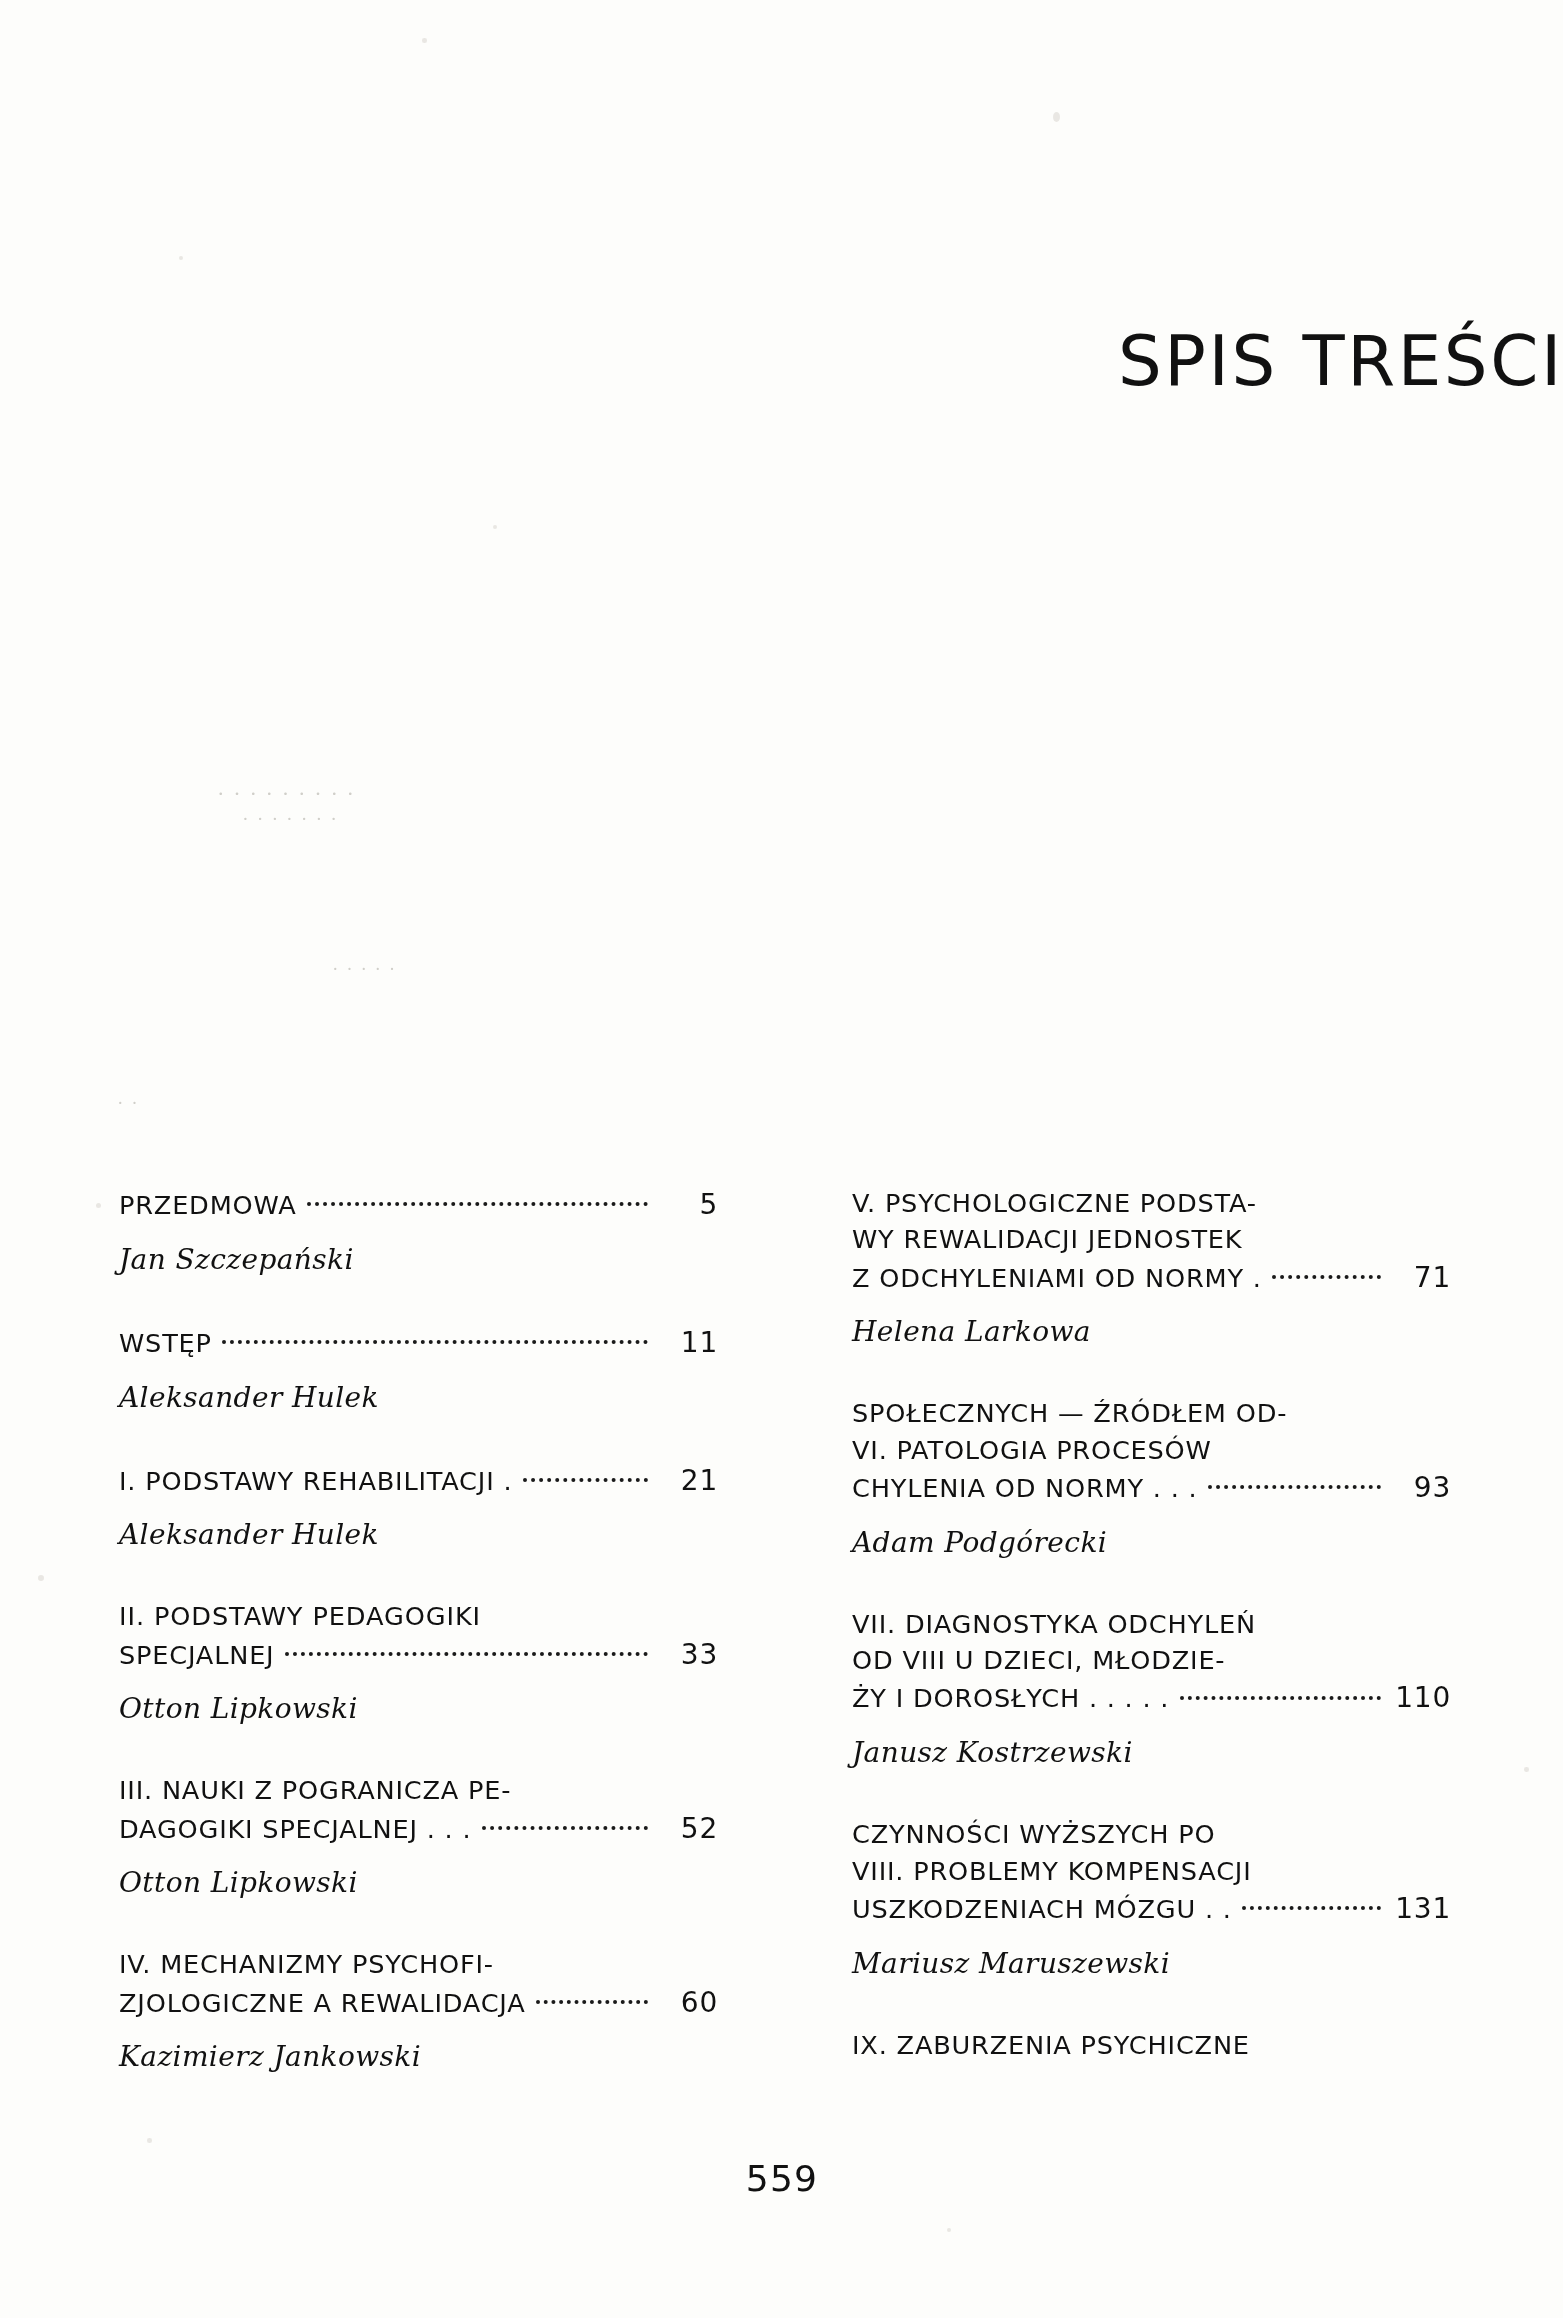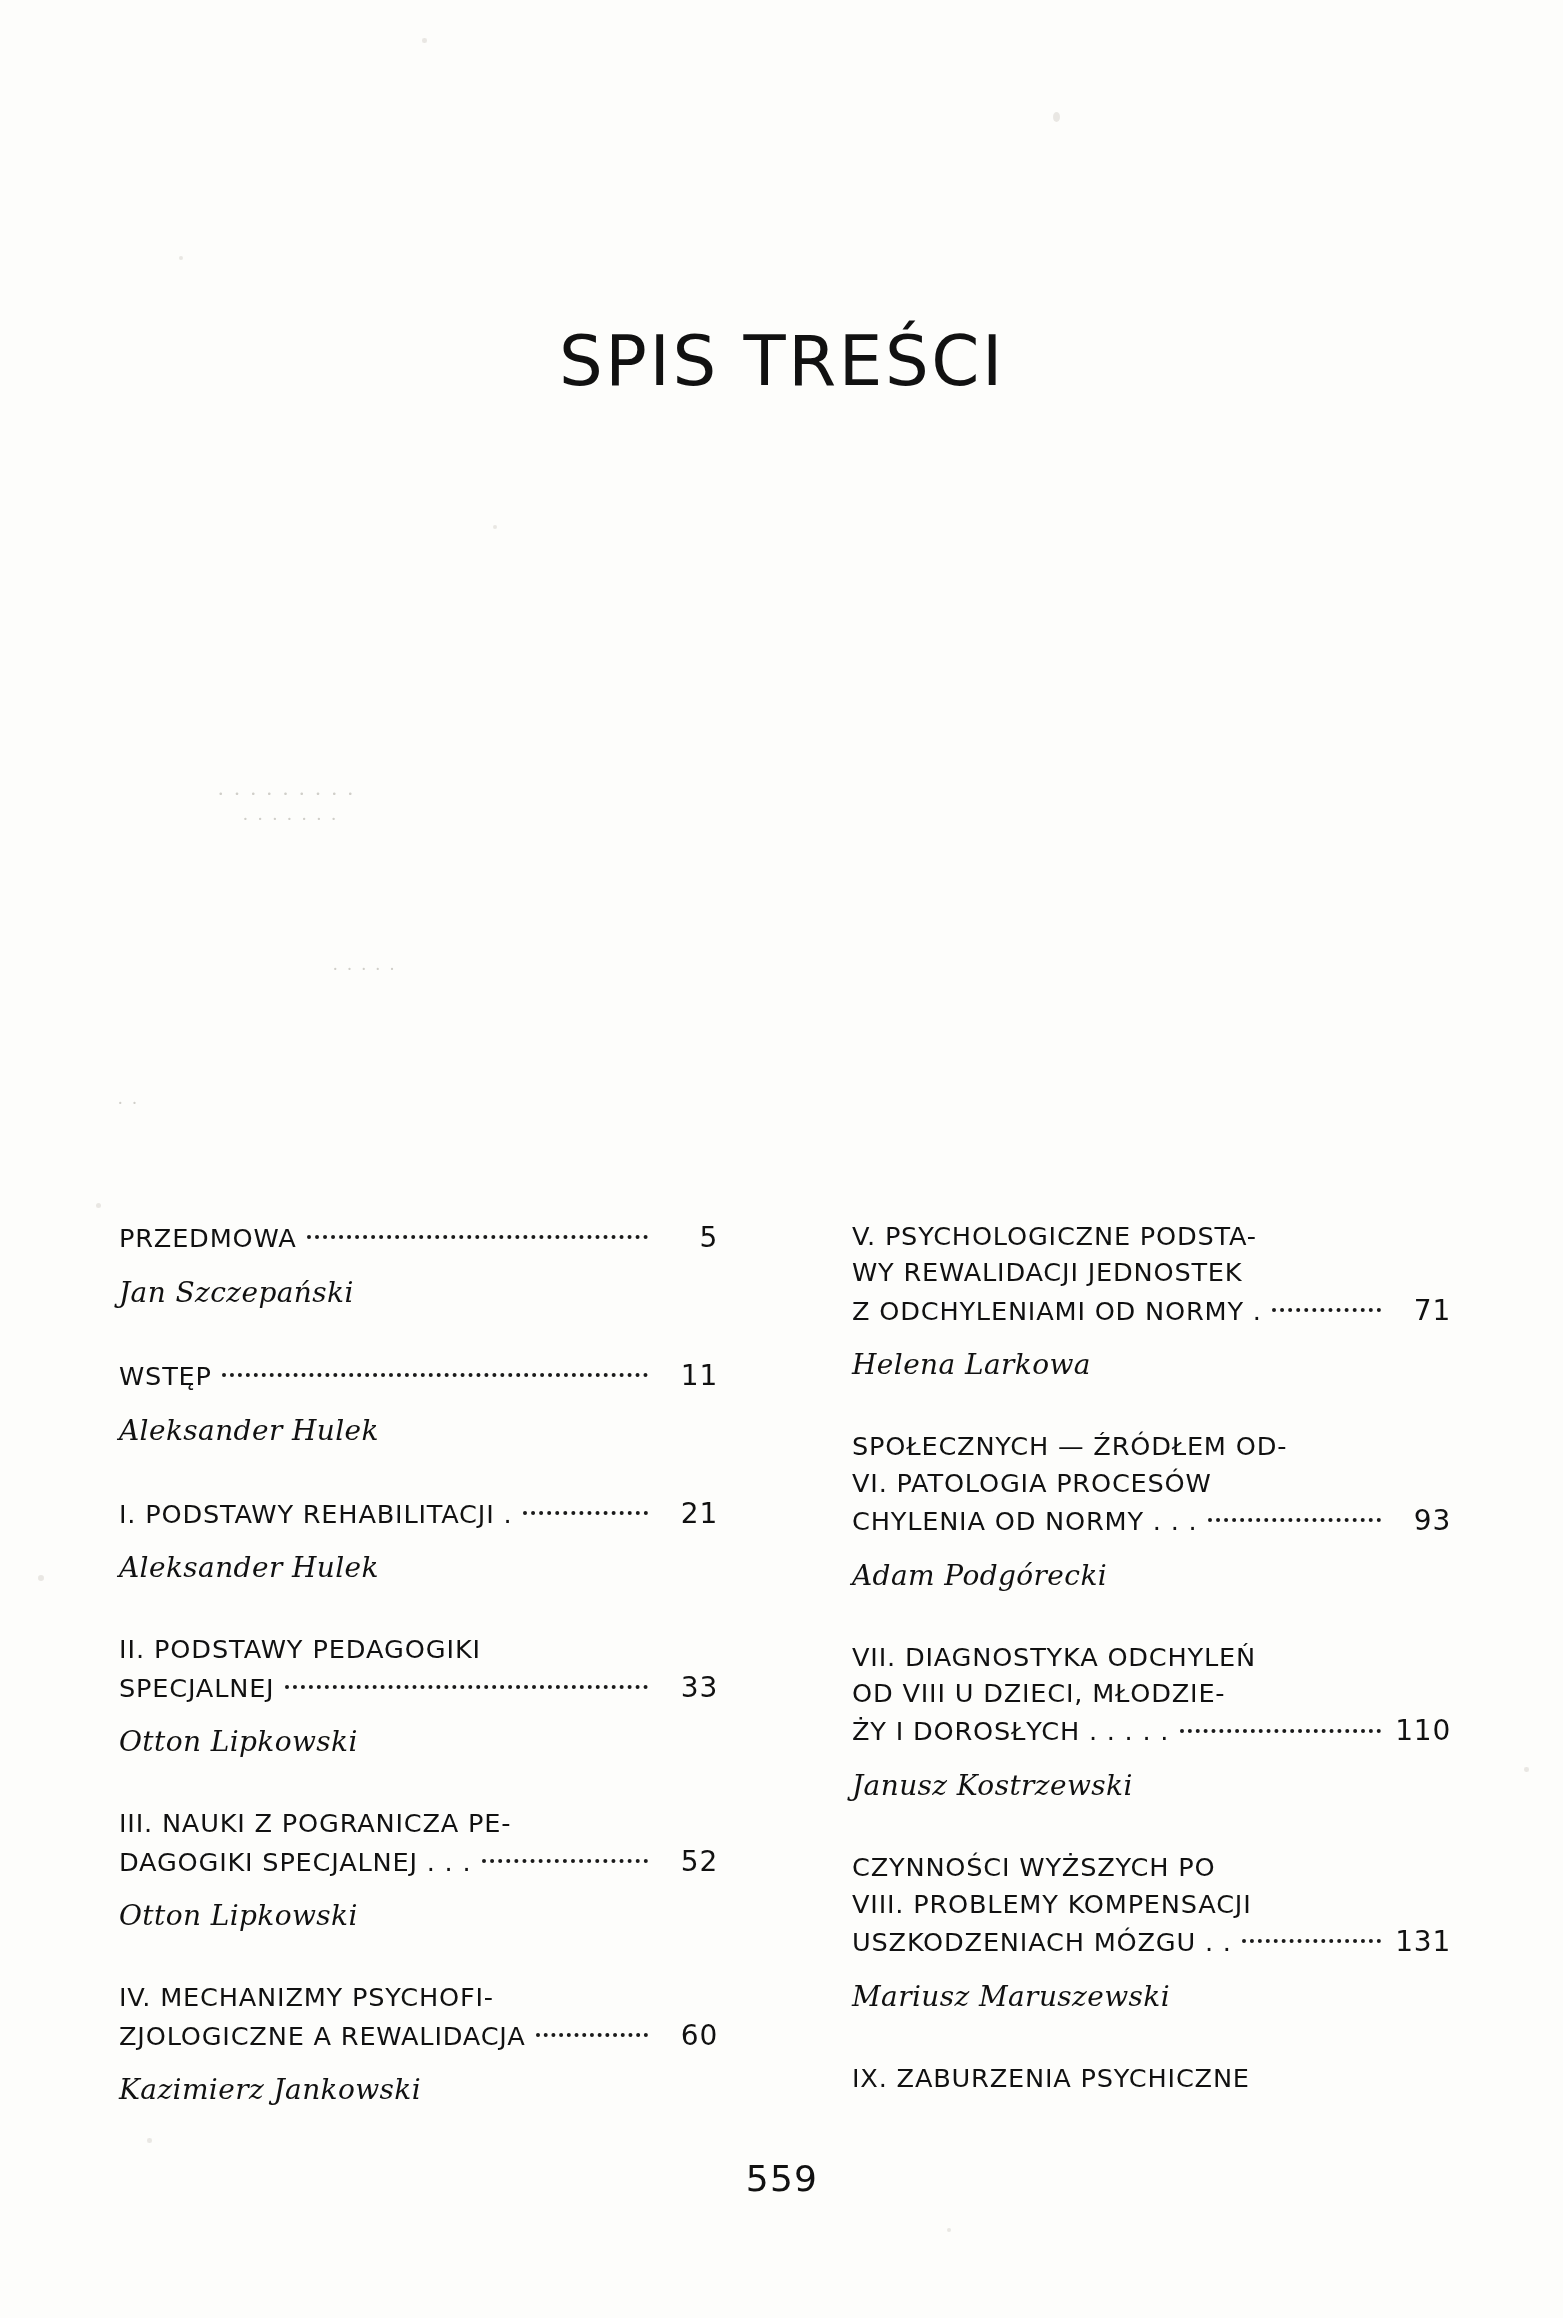--- a/index.html
+++ b/index.html
@@ -29,29 +29,29 @@
     font-family: "Liberation Serif", serif;
     letter-spacing: 2.6px;
     opacity: 0.85;
     pointer-events: none;
   }
   .title {
     position: absolute;
     top: 275px;
     left: 0;
     width: 100%;
-    text-align: center;
+    text-align: right;
     font-size: 69px;
     letter-spacing: 2.6px;
     font-weight: 400;
     font-family: "DejaVu Sans", sans-serif;
   }
   .columns {
     position: absolute;
-    top: 1218px;
+    top: 1185px;
     left: 119px;
     width: 1332px;
     display: flex;
     justify-content: space-between;
   }
   .col {
     width: 599px;
   }
   .entry {
     margin-bottom: 47px;

